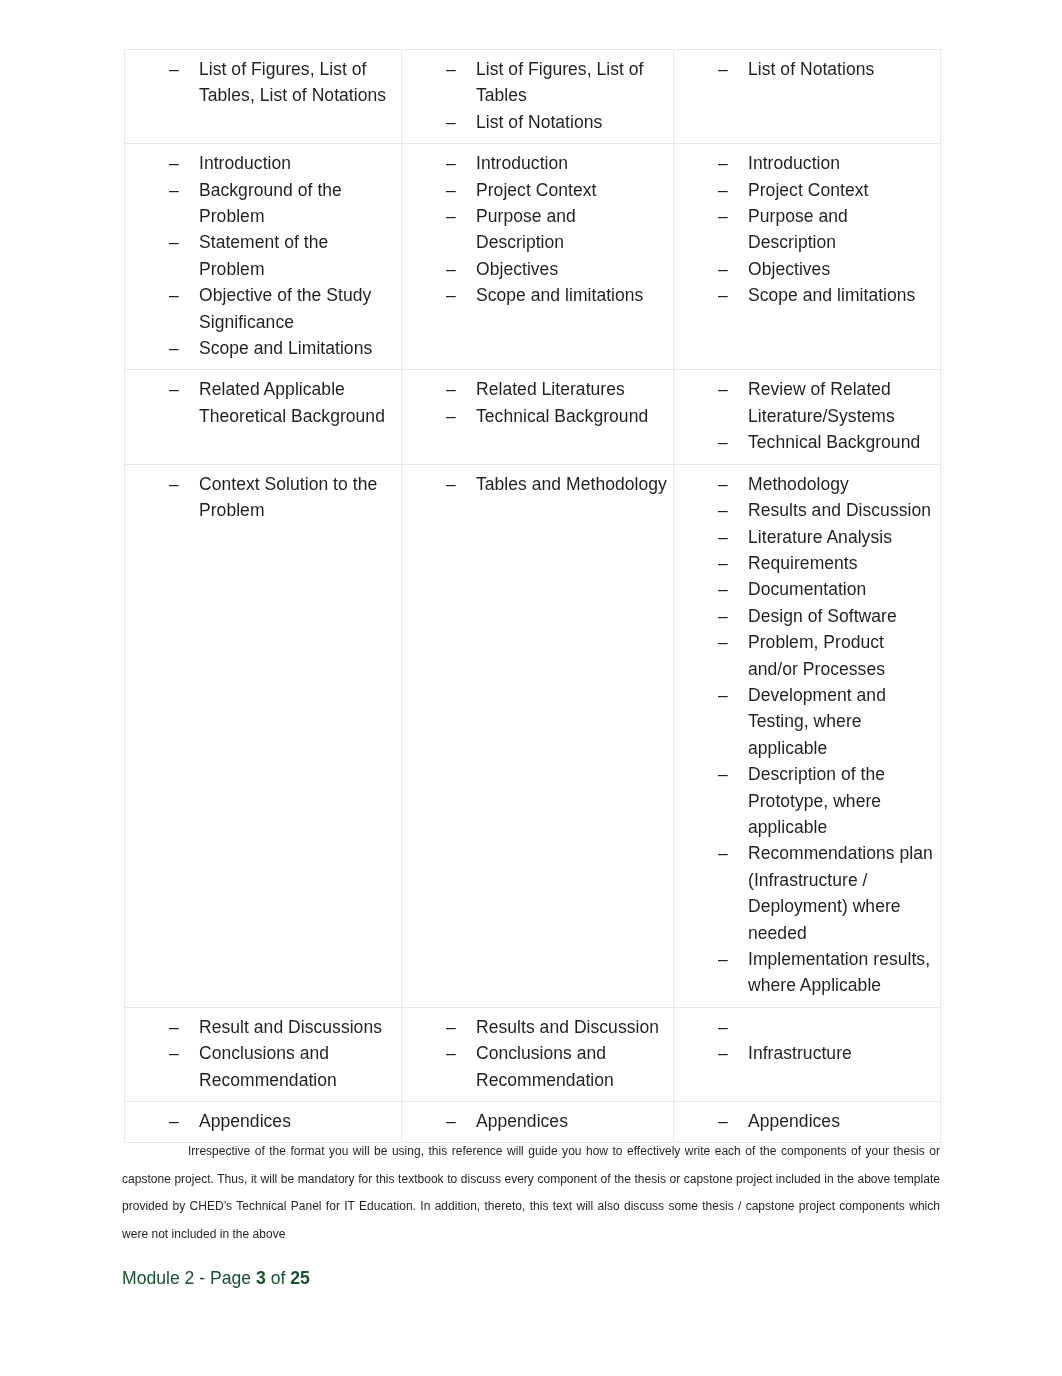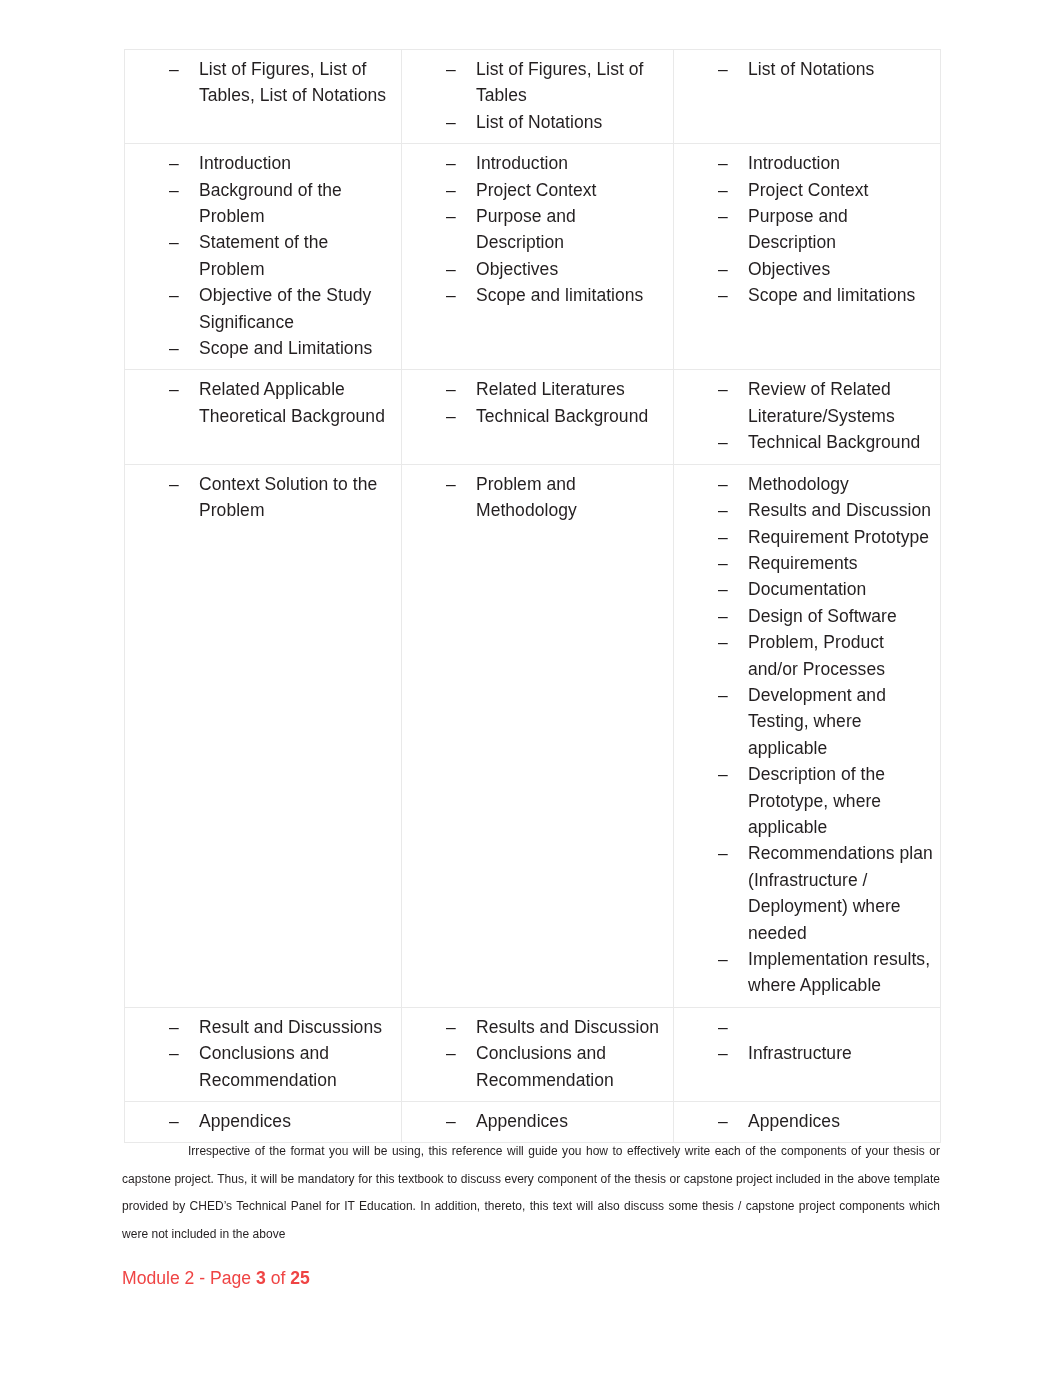--- a/index.html
+++ b/index.html
@@ -86,21 +86,21 @@
     letter-spacing: 0.02px;
   }
 
   
   .footer {
     position: absolute;
     left: 122px;
     top: 1266px;
     font-size: 17.6px;
     line-height: 24px;
-    color: #ef4444;
+    color: #14532d;
   }
   .footer b { font-weight: 700; }
 </style>
 </head>
 <body>
 
 <div class="page">
 
   <table class="cmp-table">
     <tbody>
@@ -175,28 +175,28 @@
       </tr>
 
       <tr>
         <td class="col-a">
           <ul class="dashlist">
             <li><span class="dash">–</span><span>Context Solution to the Problem</span></li>
           </ul>
         </td>
         <td class="col-b">
           <ul class="dashlist">
-            <li><span class="dash">–</span><span>Problem and Methodology</span></li>
+            <li><span class="dash">–</span><span>Tables and Methodology</span></li>
           </ul>
         </td>
         <td class="col-c">
           <ul class="dashlist">
             <li><span class="dash">–</span><span>Methodology</span></li>
             <li><span class="dash">–</span><span>Results and Discussion</span></li>
-            <li><span class="dash">–</span><span>Requirement Prototype</span></li>
+            <li><span class="dash">–</span><span>Literature Analysis</span></li>
             <li><span class="dash">–</span><span>Requirements</span></li>
             <li><span class="dash">–</span><span>Documentation</span></li>
             <li><span class="dash">–</span><span>Design of Software</span></li>
             <li><span class="dash">–</span><span>Problem, Product and/or Processes</span></li>
             <li><span class="dash">–</span><span>Development and Testing, where applicable</span></li>
             <li><span class="dash">–</span><span>Description of the Prototype, where applicable</span></li>
             <li><span class="dash">–</span><span>Recommendations plan (Infrastructure / Deployment) where needed</span></li>
             <li><span class="dash">–</span><span>Implementation results, where Applicable</span></li>
           </ul>
         </td>

